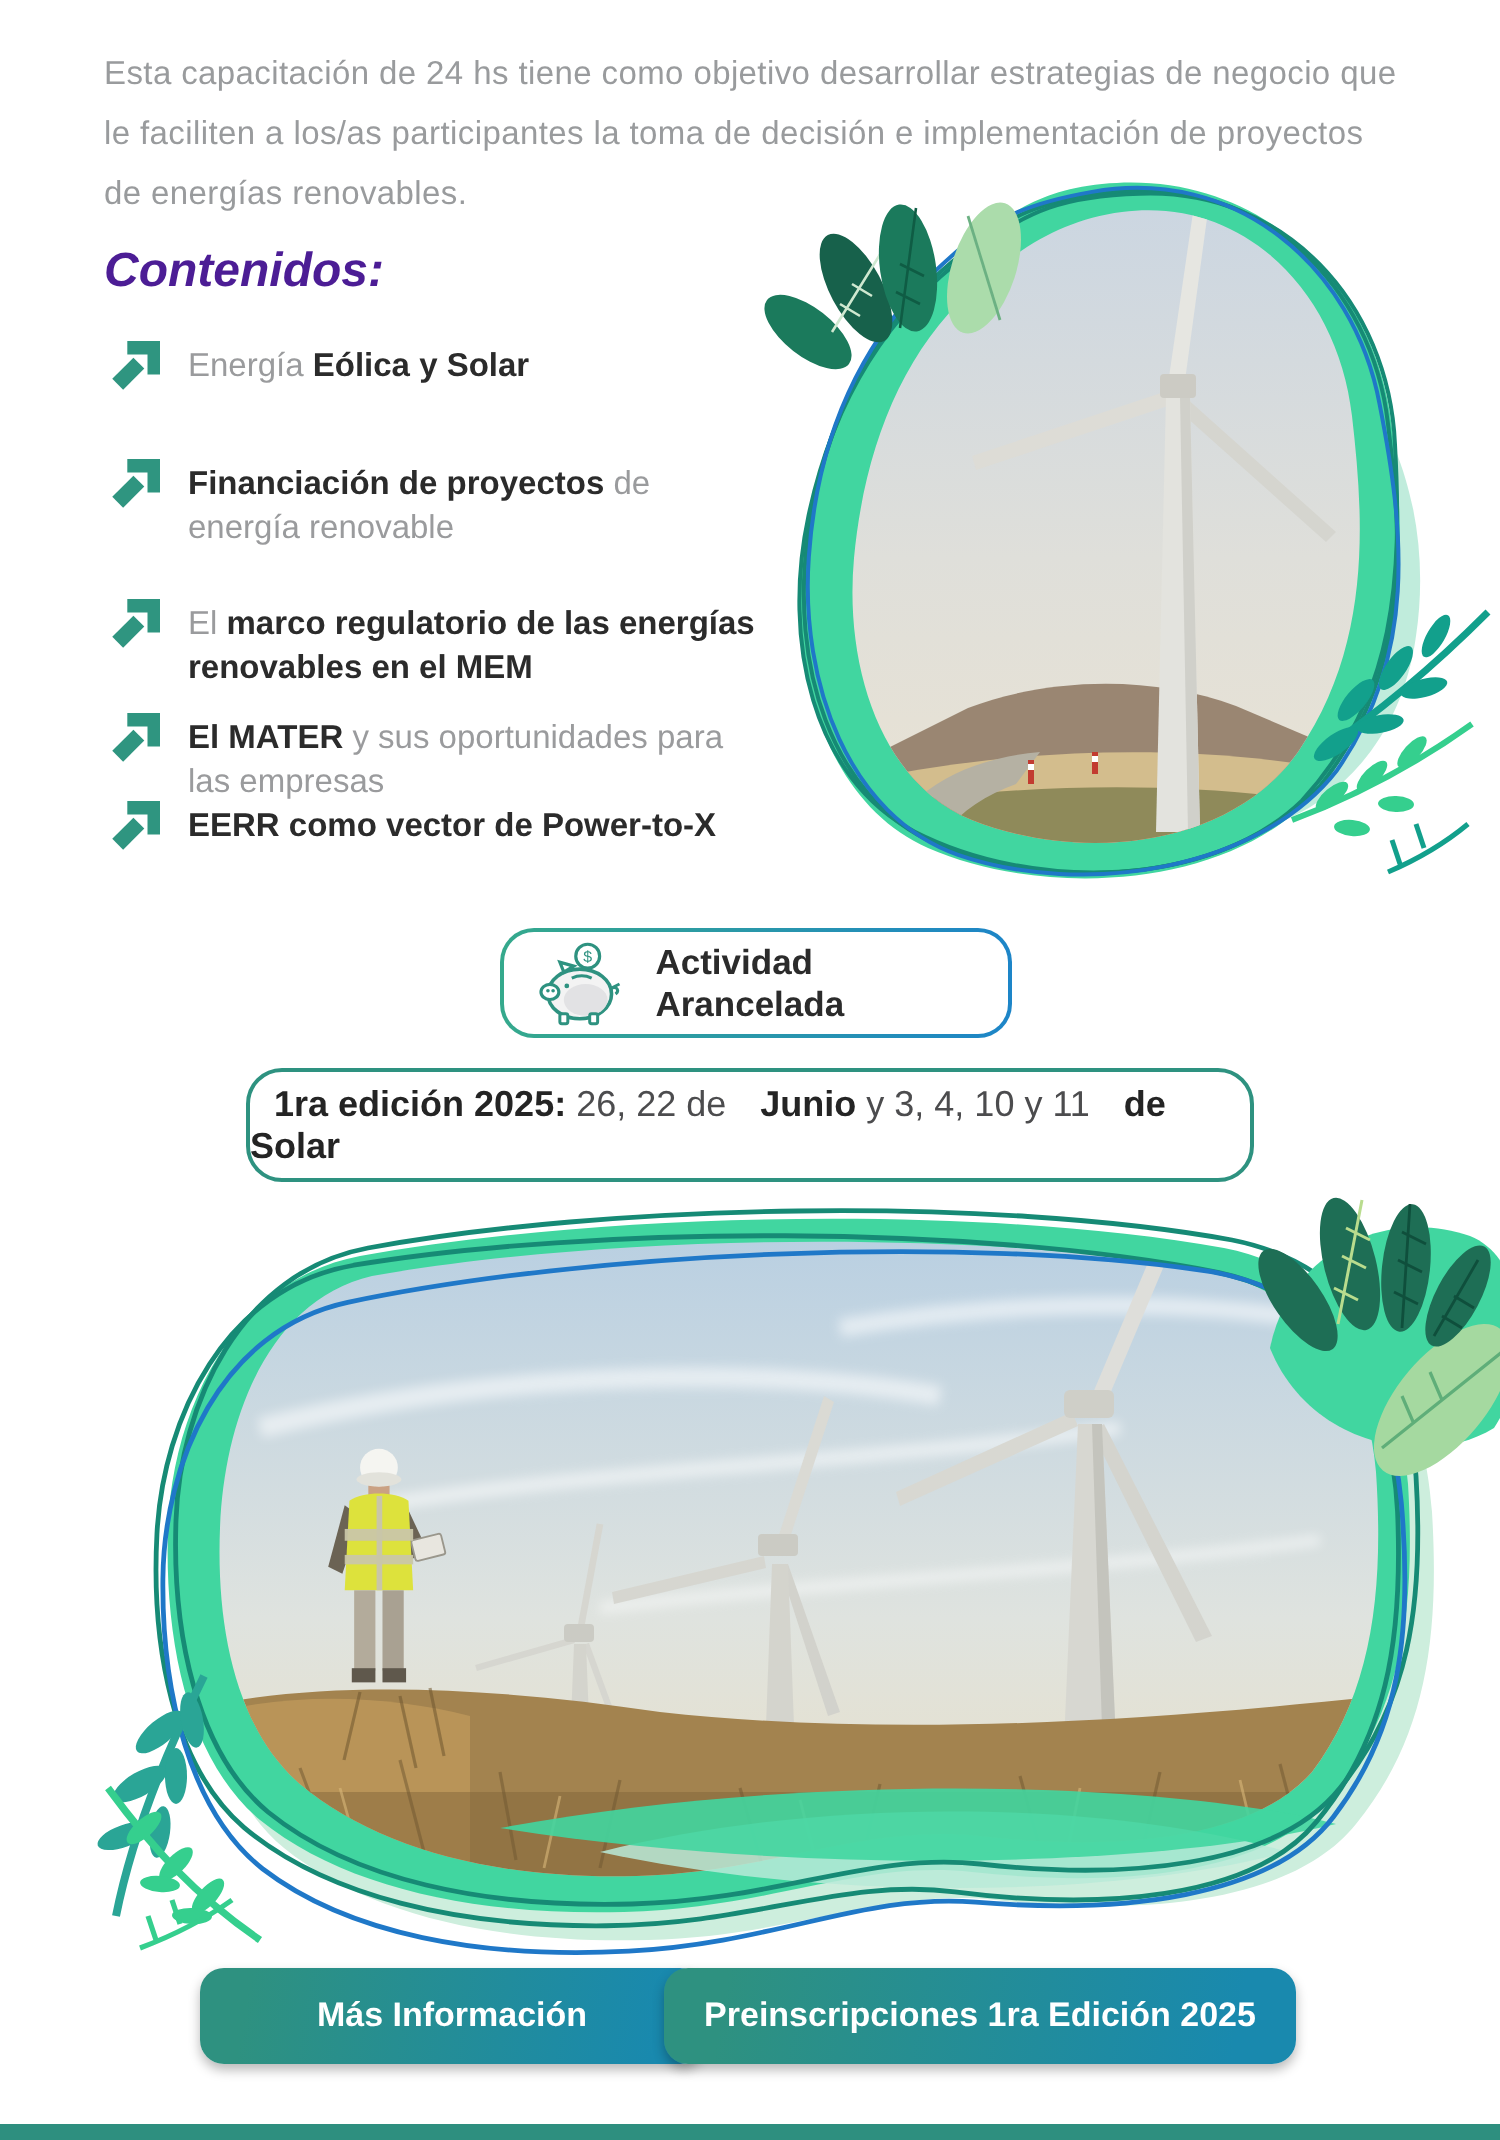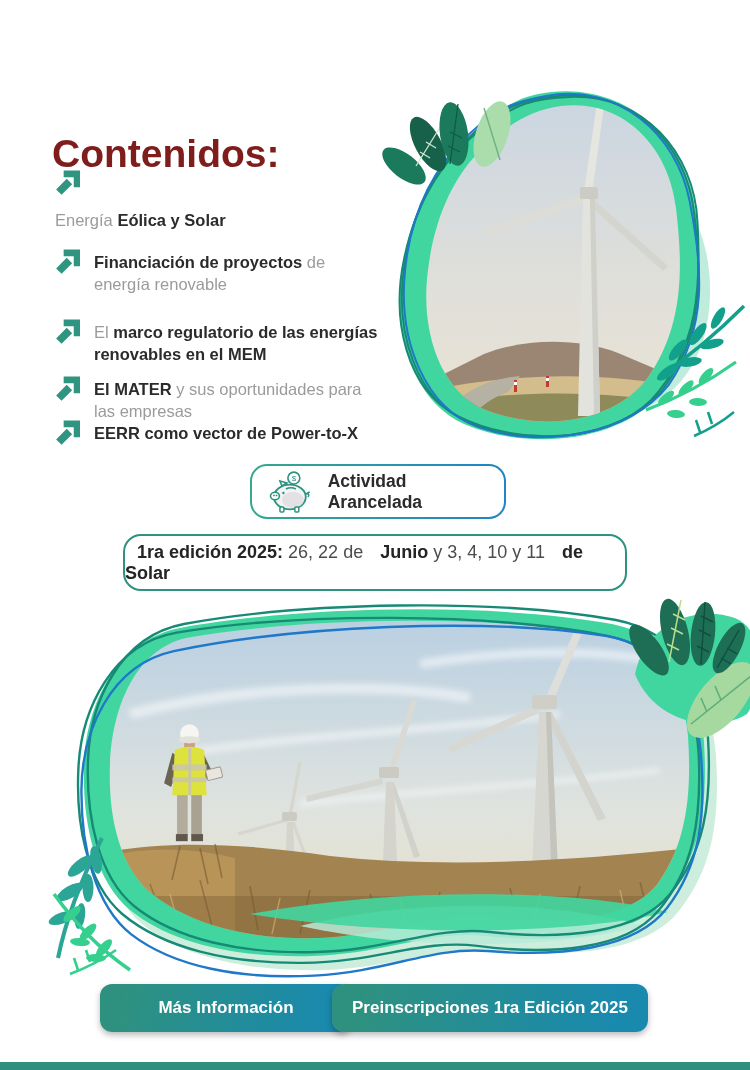--- a/index.html
+++ b/index.html
@@ -2,25 +2,25 @@
 <html><head>
 <meta charset="utf-8">
 <style>
   html,body{margin:0;padding:0;background:#fff;}
   .page{position:relative;width:750px;height:1070px;background:#fff;overflow:hidden;
         font-family:"Liberation Sans",sans-serif;}
   
   .intro{position:absolute;left:52px;top:5px;width:648px;font-size:16.5px;line-height:30px;
          color:#999b9d;letter-spacing:.2px;}
   
-  .heading{position:absolute;left:52px;top:106px;font-size:39px;font-weight:bold;color:#7f1d1d;}
+  .heading{position:absolute;left:52px;top:106px;font-size:24px;font-weight:bold;color:#4c1d95;font-style:italic;}
   
   .clist{position:absolute;left:55px;top:172px;width:330px;list-style:none;margin:0;padding:0;}
   .clist li{display:flex;gap:14px;align-items:flex-start;}
-  .clist li:nth-child(1){margin-bottom:20px;flex-direction:column;}
+  .clist li:nth-child(1){margin-bottom:36px;}
   .clist li:nth-child(2){margin-bottom:26px;}
   .clist li:nth-child(3){margin-bottom:13px;}
   .clist li:nth-child(4){margin-bottom:0;}
   .arrow{flex:0 0 auto;margin-top:-2px;}
   .itxt{font-size:16.5px;line-height:22px;width:300px;}
   .plain{color:#9a9b9d;}
   .bold{color:#2b2b2b;font-weight:bold;}
   
   .illu-top{position:absolute;left:366px;top:82px;width:384px;height:358px;}
   .illu-bottom{position:absolute;left:0;top:594px;width:750px;height:394px;}
@@ -42,20 +42,21 @@
   .btn-info{left:100px;width:252px;}
   .btn-pre{left:332px;width:316px;}
   
   .footer{position:absolute;left:0;bottom:0;width:750px;height:8px;background:#2e8f7f;}
 </style>
 </head>
 <body>
 
 <div class="page">
 
+  <p class="intro">Esta capacitación de 24 hs tiene como objetivo desarrollar estrategias de negocio que le faciliten a los/as participantes la toma de decisión e implementación de proyectos de energías renovables.</p>
 
   <h1 class="heading">Contenidos:</h1>
 
   <ul class="clist">
     <li>
       <svg class="arrow" width="25" height="25" viewBox="0 0 26 26">
         <line x1="4" y1="23" x2="15" y2="12" stroke="#2f9580" stroke-width="8"></line>
         <polyline points="9,4 23,4 23,18" fill="none" stroke="#2f9580" stroke-width="7"></polyline>
       </svg>
       <div class="itxt"><span class="plain">Energía </span><span class="bold">Eólica y Solar</span><span class="plain"></span></div>

